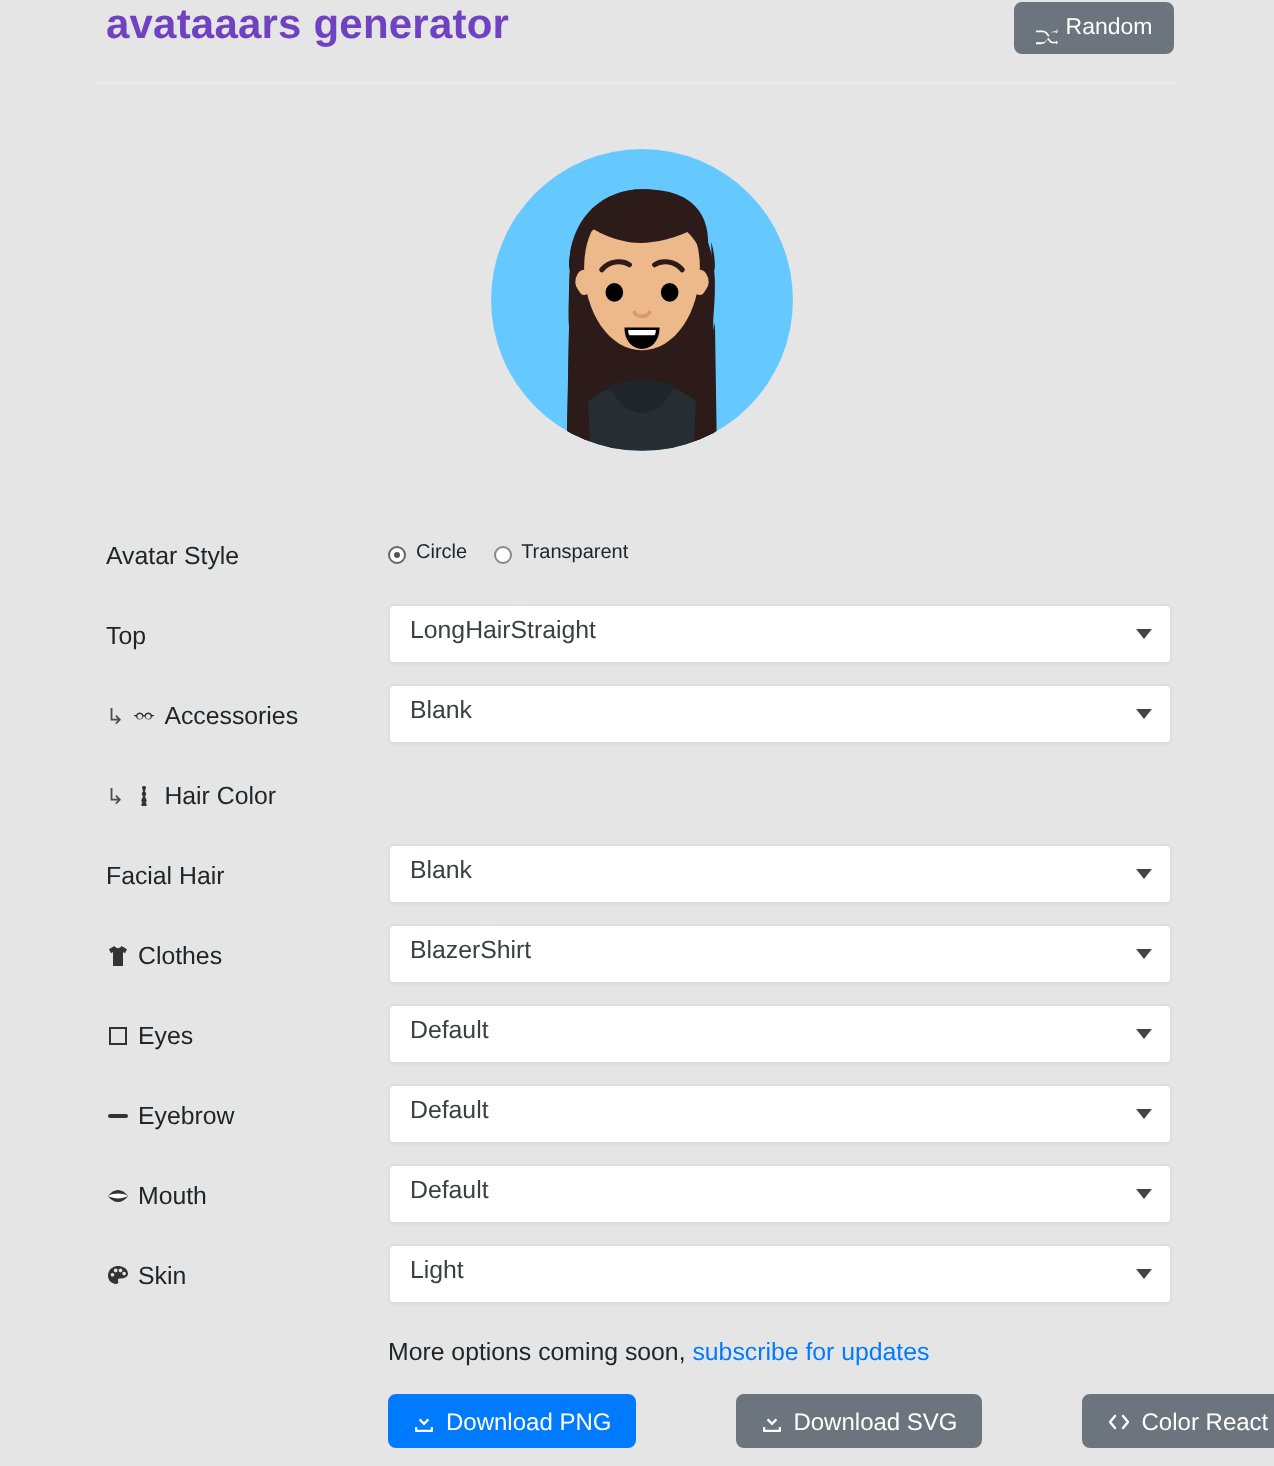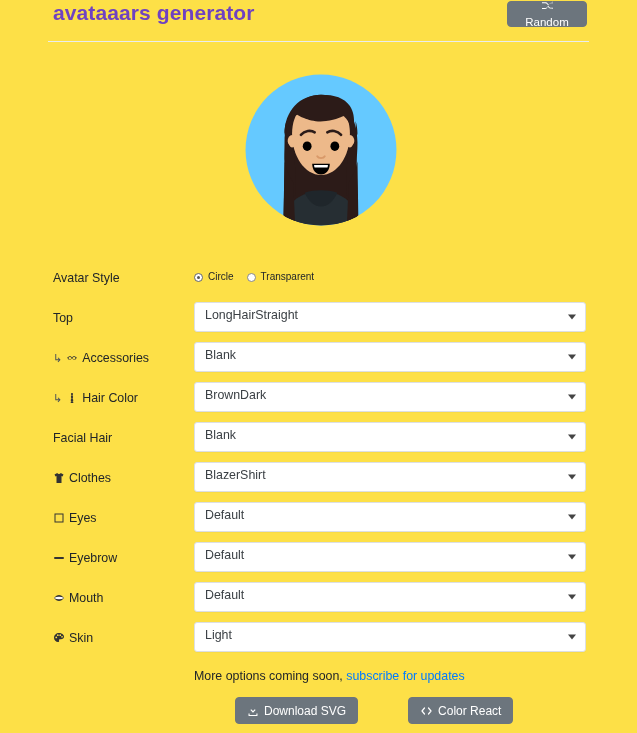--- a/index.html
+++ b/index.html
@@ -3,39 +3,39 @@
 <meta charset="utf-8">
 <style>
   * { box-sizing: border-box; }
   html, body {
     margin: 0; padding: 0;
     width: 637px; height: 733px;
     background: #ffffff;
     font-family: "Liberation Sans", sans-serif;
     overflow: hidden;
   }
-  .page { position: relative; width: 637px; height: 733px; background:#fde047; }
+  .page { position: relative; width: 637px; height: 733px; background:#e5e5e5; }
 
   
   .header {
     position: absolute; left: 0; top: 0; width: 637px; height: 42px;
   }
   .app-title {
     position: absolute; left: 53px; top: 1px;
     font-size: 21px; font-weight: bold; color: #6f42c1;
     letter-spacing: 0.1px; white-space: nowrap;
   }
   .random-btn {
     position: absolute; left: 507px; top: 1px;
     width: 80px; height: 26px;
     background: #6c757d; color: #fff;
     border: 1px solid #6c757d; border-radius: 4px;
     font-size: 11.5px; line-height: 24px; 
     cursor: pointer; white-space: nowrap;
-    display: flex; align-items: center; justify-content: center; gap: 4px; flex-direction: column;
+    display: flex; align-items: center; justify-content: center; gap: 4px;
   }
   .random-btn .lbl { color:#fff; }
   .shuffle-ic { display:inline-block; width:11px; height:11px; }
   .divider {
     position: absolute; left: 48px; top: 41px; width: 541px; height: 1px;
     background: #e9ecef;
   }
 
   
   .avatar-wrap {
@@ -215,26 +215,20 @@
       <div class="label sub">
         <span class="arrow-sub">↳</span>
         <span class="mini-ic">
           <svg width="12" height="12" viewBox="0 0 24 24" fill="#333">
             <path d="M12 2c-1 0-2 .6-2 1.8 0 1.4 1 2 1 3.2 0 1-1.2 1.4-1.2 2.8 0 1.2 1 1.8 1 3 0 1.4-1.4 1.8-1.4 3.4 0 2 1.6 3.6 2.6 3.6s2.6-1.6 2.6-3.6c0-1.6-1.4-2-1.4-3.4 0-1.2 1-1.8 1-3 0-1.4-1.2-1.8-1.2-2.8 0-1.2 1-1.8 1-3.2C14 2.6 13 2 12 2z"></path>
             <rect x="9.4" y="19" width="5.2" height="3" rx="1"></rect>
           </svg>
         </span>
         <span>Hair Color</span>
       </div>
-      <div class="control">
-        <div class="select">
-          <span>BrownDark</span>
-          <span class="caret"></span>
-        </div>
-      </div>
     </div>
 
     <div class="row">
       <div class="label">
         <span>Facial Hair</span>
       </div>
       <div class="control">
         <div class="select">
           <span>Blank</span>
           <span class="caret"></span>
@@ -328,20 +322,29 @@
       </div>
     </div>
 
   </div>
 
   <div class="footer-note">
     <span>More options coming soon, </span><a href="#">subscribe for updates</a>
   </div>
 
   <div class="btn-row">
+    <div class="btn btn-primary">
+      <span>
+        <svg width="12" height="12" viewBox="0 0 24 24" fill="#fff">
+          <path d="M12 2v10.2l3.6-3.6 1.6 1.6L12 15.4 6.8 10.2l1.6-1.6L12 12.2V2z"></path>
+          <path d="M3 17v4a1 1 0 001 1h16a1 1 0 001-1v-4h-2.2v2.8H5.2V17H3z"></path>
+        </svg>
+      </span>
+      <span>Download PNG</span>
+    </div>
     <div class="btn btn-secondary">
       <span>
         <svg width="12" height="12" viewBox="0 0 24 24" fill="#fff">
           <path d="M12 2v10.2l3.6-3.6 1.6 1.6L12 15.4 6.8 10.2l1.6-1.6L12 12.2V2z"></path>
           <path d="M3 17v4a1 1 0 001 1h16a1 1 0 001-1v-4h-2.2v2.8H5.2V17H3z"></path>
         </svg>
       </span>
       <span>Download SVG</span>
     </div>
     <div class="btn btn-secondary">

